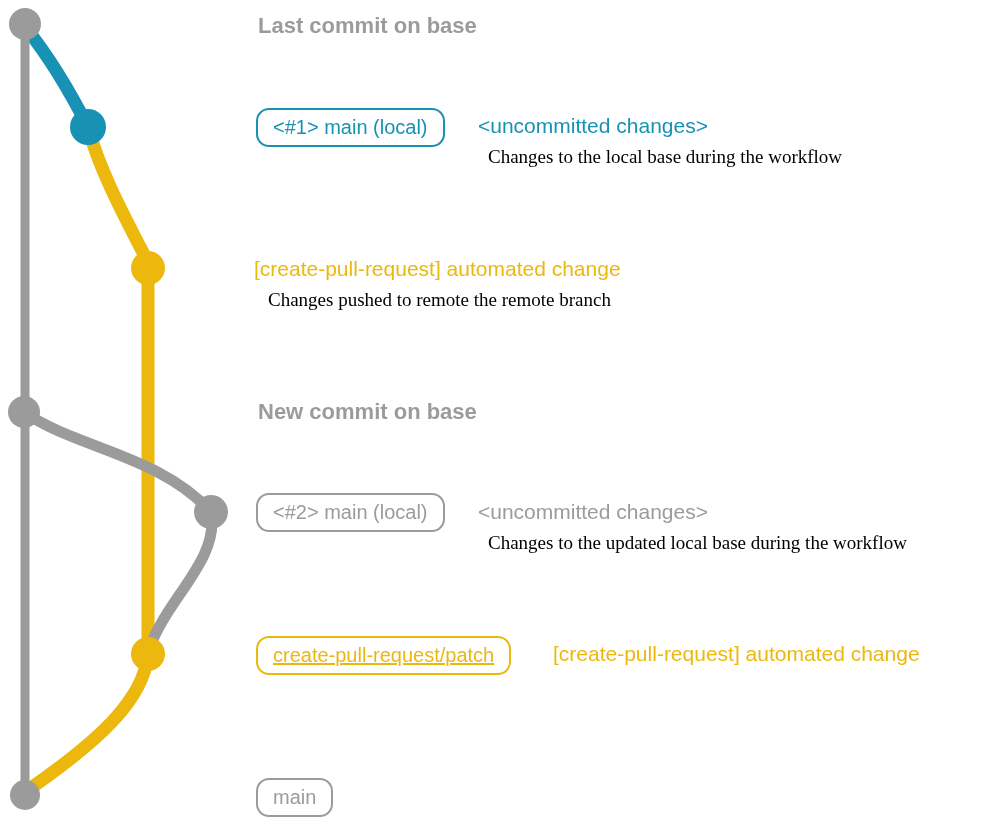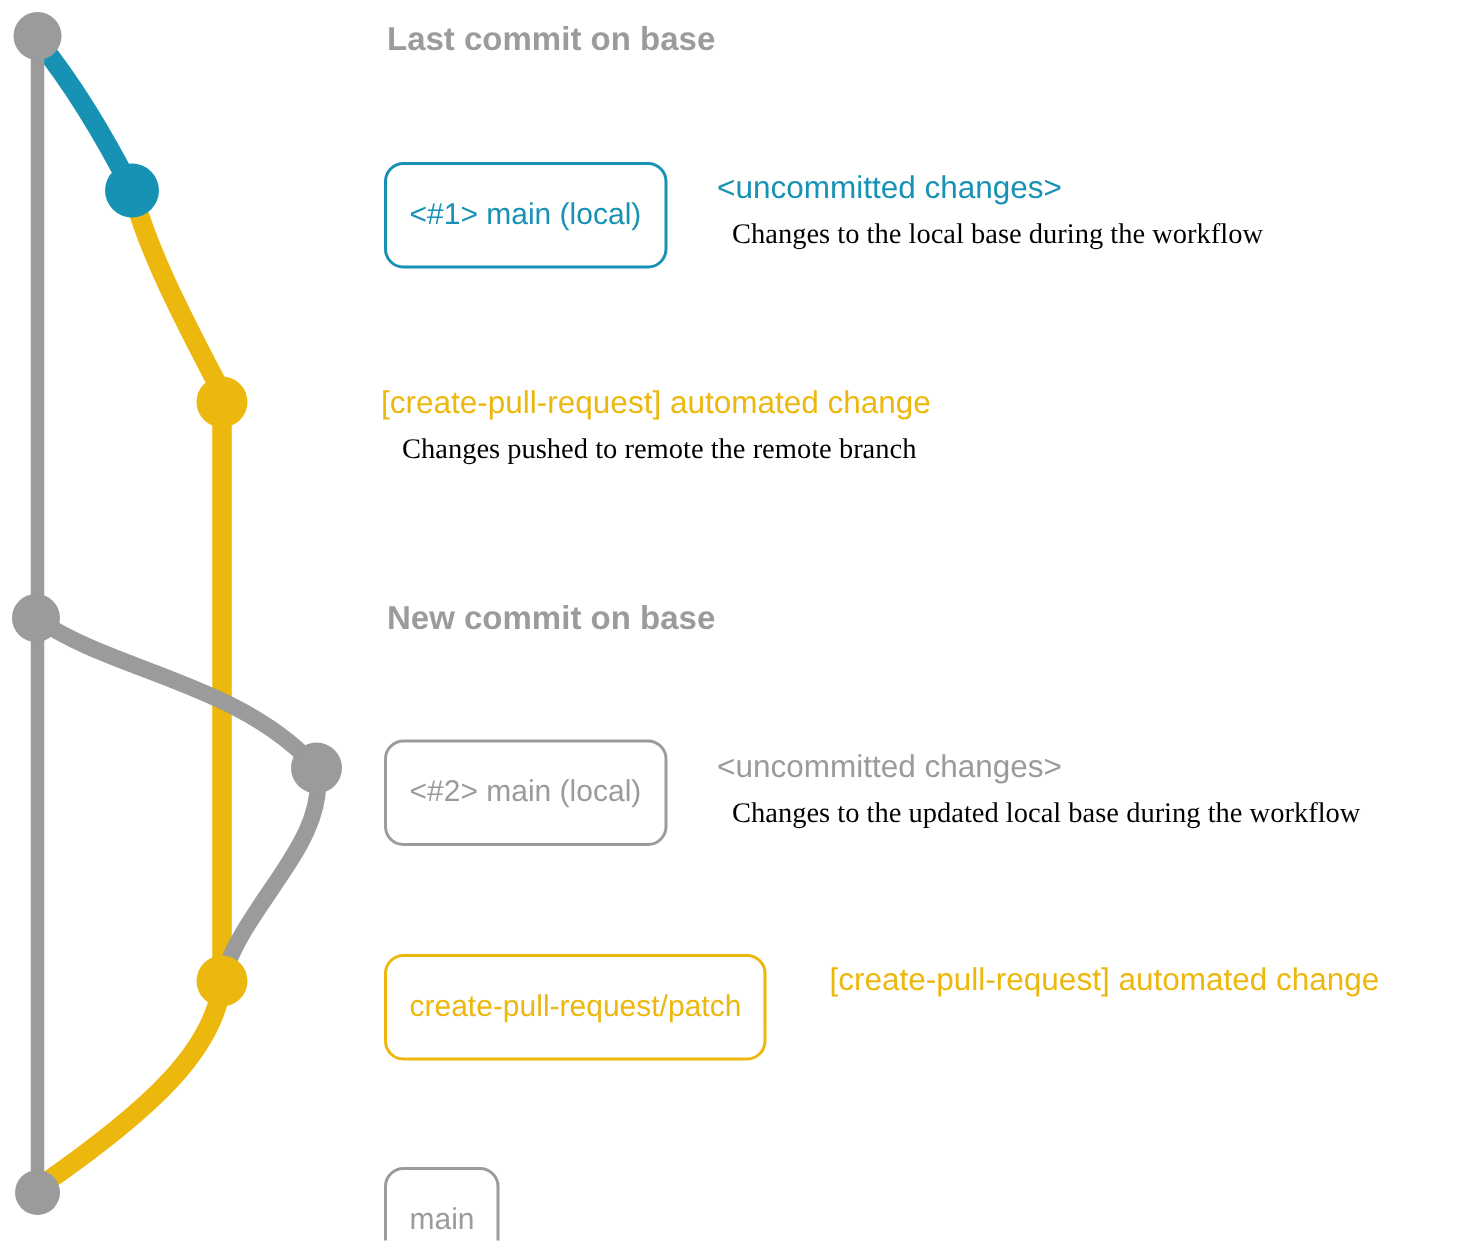--- a/index.html
+++ b/index.html
@@ -27,26 +27,26 @@
   .desc  {
     position:absolute; white-space:nowrap;
     font-family:"Liberation Serif", serif; font-size:19px; color:var(--ink);
   }
   .c-gray   { color:var(--gray); }
   .c-blue   { color:var(--blue); }
   .c-yellow { color:var(--yellow);text-align:center; }
 
   .badge {
     position:absolute; display:inline-flex; align-items:center; justify-content:center;
-    height:35px; padding:16px 15px; border:2px solid; border-radius:13px;
+    height:35px; padding:0 15px; border:2px solid; border-radius:13px;
     font-size:20px; white-space:nowrap; background:var(--bg, #ffffff);
   }
   .b-gray   { border-color:var(--gray);   color:var(--gray); }
   .b-blue   { border-color:var(--blue);   color:var(--blue); }
-  .b-yellow { border-color:var(--yellow); color:var(--yellow); }
+  .b-yellow { border-color:var(--yellow); color:var(--yellow);text-decoration:underline; }
 </style>
 </head>
 <body>
 
 <div class="stage">
 
   <svg class="graph" width="981" height="827" viewBox="0 0 981 827">
 
     <path class="st-yellow" d="M 88 127 C 98 165, 118 205, 148 262"></path>
     <path class="st-yellow" d="M 148 262 L 148 655"></path>

